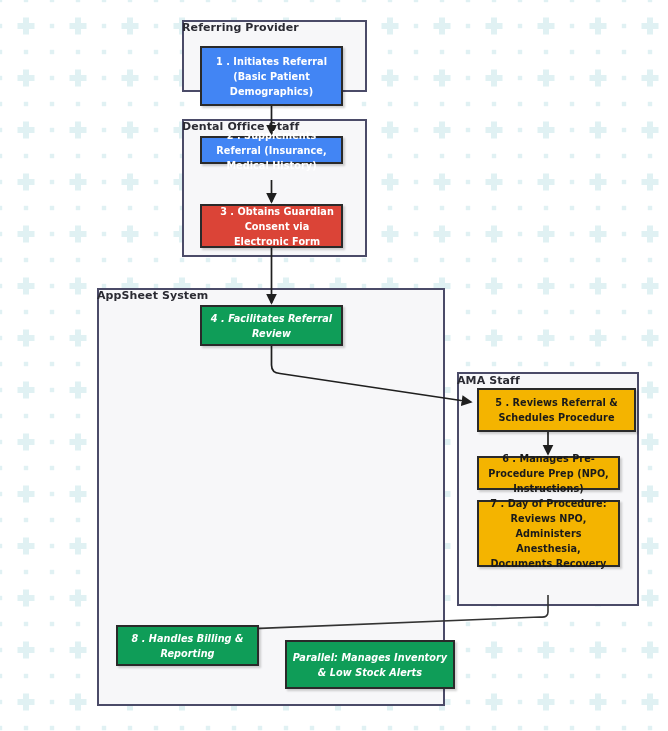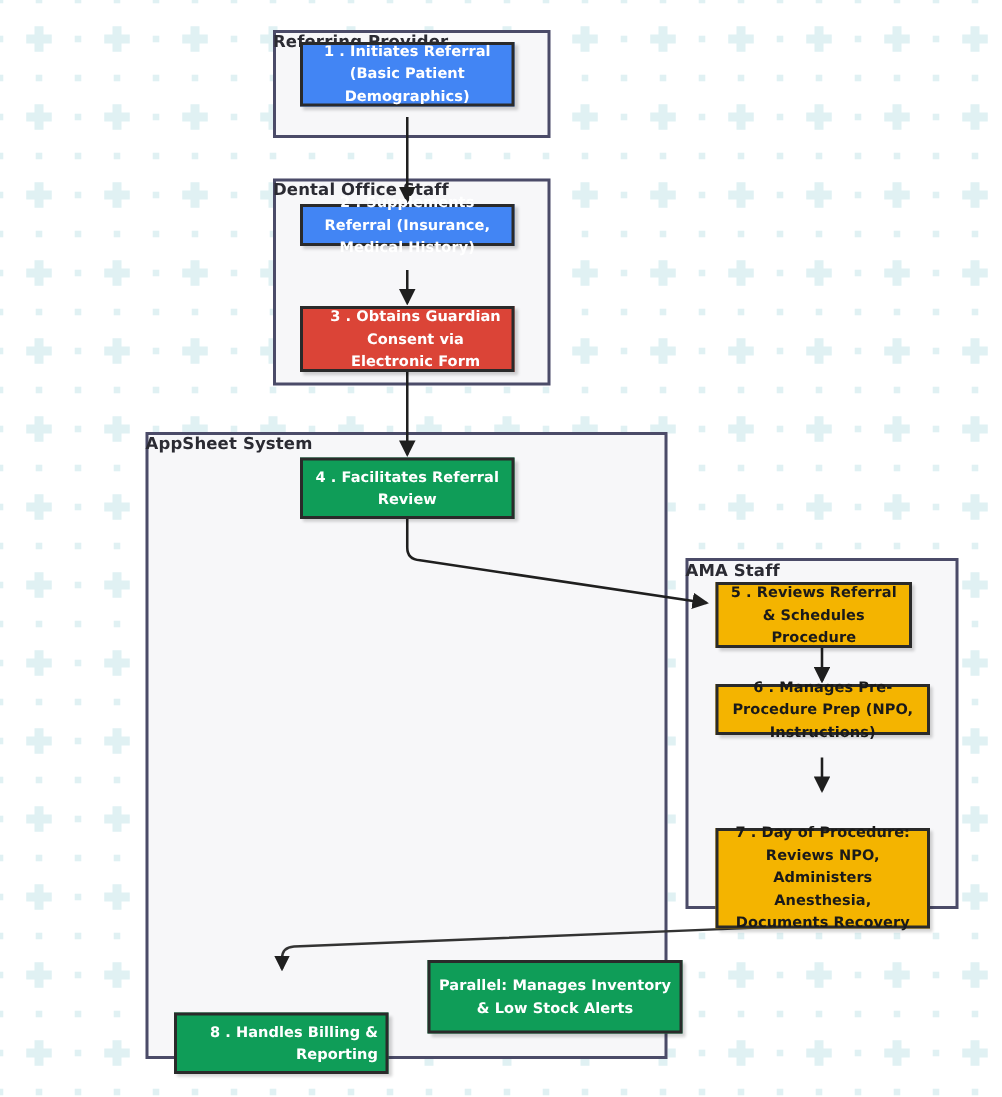--- a/index.html
+++ b/index.html
@@ -60,21 +60,21 @@
     font-size: 9.7px;
     font-weight: bold;
     line-height: 15px;
     letter-spacing: 0.05px;
     padding: 2px 5px;
     box-shadow: 2px 2px 2px rgba(0,0,0,0.18);
     font-family: "DejaVu Sans", "Liberation Sans", sans-serif;
   }
   .node.blue  { background: #4285f4; color: #ffffff; border-color: #2a2a2a; }
   .node.red   { background: #db4437; color: #ffffff; border-color: #2a2a2a; }
-  .node.green { background: #0f9d58; color: #ffffff; border-color: #2a2a2a; }
+  .node.green { background: #0f9d58; color: #ffffff; border-color: #2a2a2a; font-style: italic; }
   .node.amber { background: #f4b400; color: #1a1a1a; border-color: #2a2a2a; }
 
   svg.edges {
     position: absolute;
     left: 0; top: 0;
     width: 668px;
     height: 731px;
     overflow: visible;
     pointer-events: none;
   }
@@ -926,31 +926,31 @@
 
     <path d="M 271.5 346 L 271.5 365 Q 271.5 373 280 373.5 L 471 402" fill="none" stroke="#1f1f1f" stroke-width="1.7" marker-end="url(#arrow)"></path>
 
     <path d="M 548 432 L 548 454" fill="none" stroke="#1f1f1f" stroke-width="1.7" marker-end="url(#arrow)"></path>
 
     <path d="M 548 505 L 548 527" fill="none" stroke="#1f1f1f" stroke-width="1.7" marker-end="url(#arrow)"></path>
 
     <path d="M 548 595 L 548 612 Q 548 618 540 617 L 196 631 Q 188 631.5 188 639 L 188 646" fill="none" stroke="#333333" stroke-width="1.6" marker-end="url(#arrow)"></path>
   </svg>
 
-  <div class="node blue" style="left:200px; top:28px; width:143px; height:43px;text-align:center;">1 . Initiates Referral (Basic Patient Demographics)</div>
+  <div class="node blue" style="left:200px; top:46px; width:143px; height:60px;text-align:center;">1 . Initiates Referral (Basic Patient Demographics)</div>
 
   <div class="node blue" style="left:200px; top:136px; width:143px; height:28px;">2 . Supplements Referral (Insurance, Medical History)</div>
 
   <div class="node red" style="left:200px; top:204px; width:143px; height:44px;padding-left:16px;">3 . Obtains Guardian Consent via Electronic Form</div>
 
   <div class="node green" style="left:200px; top:305px; width:143px; height:41px;">4 . Facilitates Referral Review</div>
 
-  <div class="node amber" style="left:477px; top:388px; width:131px; height:44px;">5 . Reviews Referral &amp; Schedules Procedure</div>
+  <div class="node amber" style="left:477px; top:388px; width:159px; height:44px;">5 . Reviews Referral &amp; Schedules Procedure</div>
 
   <div class="node amber" style="left:477px; top:456px; width:143px; height:34px;">6 . Manages Pre-Procedure Prep (NPO, Instructions)</div>
 
-  <div class="node amber" style="left:477px; top:552px; width:143px; height:67px;">7 . Day of Procedure: Reviews NPO, Administers Anesthesia, Documents Recovery</div>
-
-  <div class="node green" style="left:116px; top:675px; width:143px; height:41px;text-align:right;">8 . Handles Billing &amp; Reporting</div>
+  <div class="node amber" style="left:477px; top:500px; width:143px; height:67px;">7 . Day of Procedure: Reviews NPO, Administers Anesthesia, Documents Recovery</div>
+
+  <div class="node green" style="left:116px; top:625px; width:143px; height:41px;">8 . Handles Billing &amp; Reporting</div>
 
   <div class="node green" style="left:285px; top:640px; width:170px; height:49px;">Parallel: Manages Inventory &amp; Low Stock Alerts</div>
 
 </div>
 
 </body></html>

